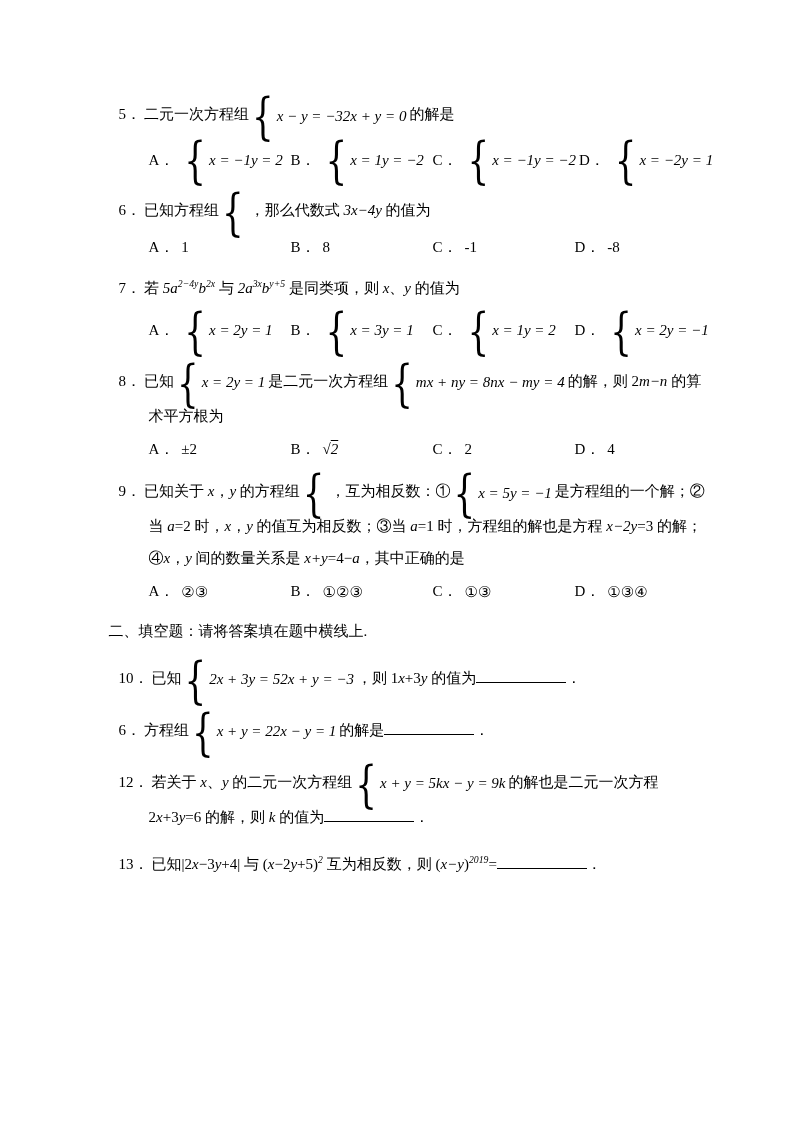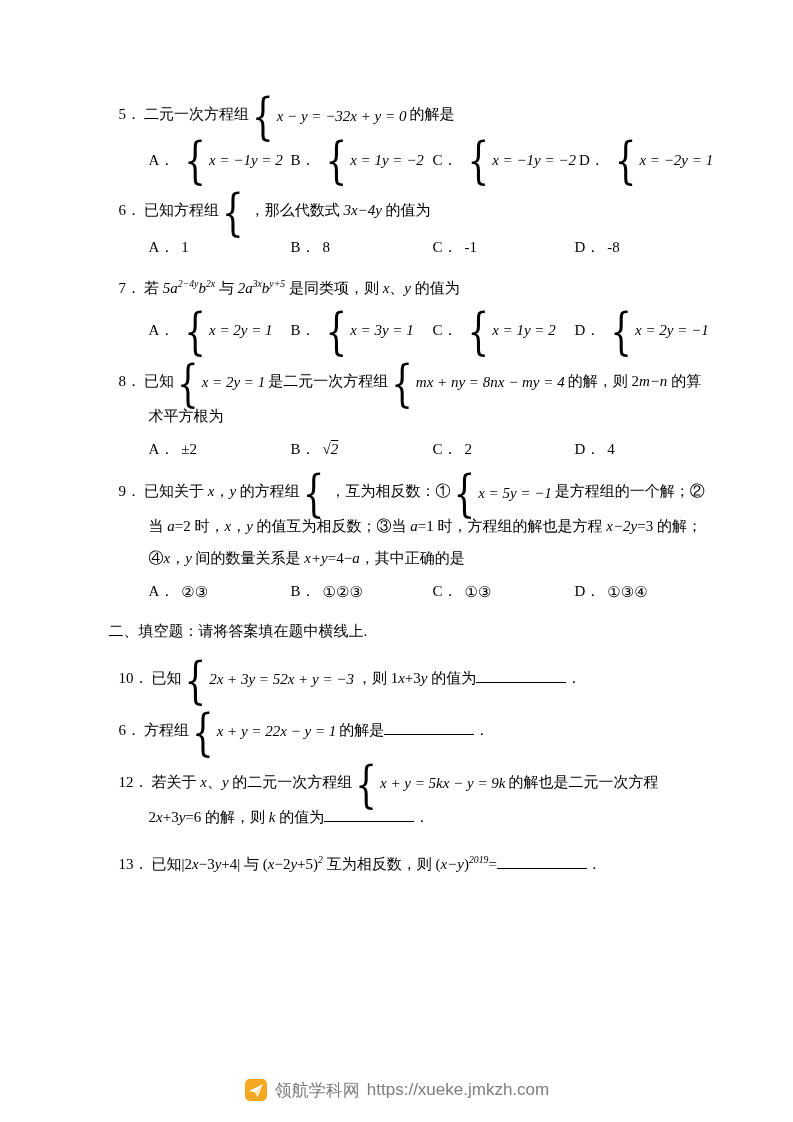--- a/index.html
+++ b/index.html
@@ -264,24 +264,13 @@
               <span class="row">x + y = 5k</span>
               <span class="row">x − y = 9k</span>
             </span>
           </span><span class="t">的解也是二元一次方程 2</span><span class="m">x</span><span class="t">+3</span><span class="m">y</span><span class="t">=6 的解，则 </span><span class="m">k</span><span class="t"> 的值为</span><span class="blank"></span><span class="t">．</span></div>
       </div>
       <div class="question">
         <div class="stem"><span class="qnum">13．</span><span class="t">已知|2</span><span class="m">x</span><span class="t">−3</span><span class="m">y</span><span class="t">+4| 与 (</span><span class="m">x</span><span class="t">−2</span><span class="m">y</span><span class="t">+5)</span><sup class="m">2</sup><span class="t"> 互为相反数，则 (</span><span class="m">x−y</span><span class="t">)</span><sup class="m">2019</sup><span class="t">=</span><span class="blank"></span><span class="t">．</span></div>
       </div>
     </div>
 
-  <div class="footer">
-    <span class="logo">
-      <svg width="24" height="24" viewBox="0 0 24 24" aria-hidden="true">
-        <rect x="1" y="1" width="22" height="22" rx="5" fill="#F6A723"></rect>
-        <path d="M5 13 L19 6 L13.5 19 L11.2 14.2 Z" fill="#ffffff"></path>
-        <path d="M11.2 14.2 L19 6 L12.6 16.8 Z" fill="#fde3b0"></path>
-      </svg>
-    </span>
-    <span>领航学科网</span>
-    <span>https://xueke.jmkzh.com</span>
-  </div>
 </div>
 
 </body></html>

